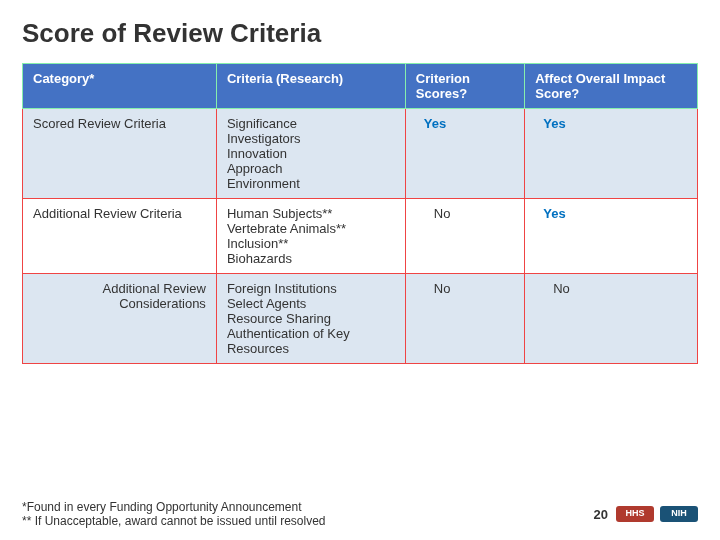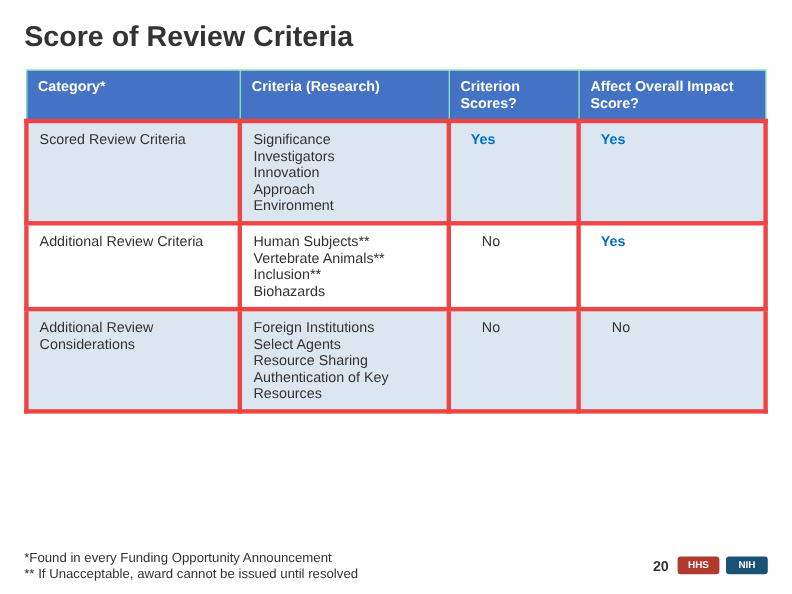--- a/index.html
+++ b/index.html
@@ -45,21 +45,21 @@
       vertical-align: top;
     }
     tbody tr:nth-child(odd) {
       background-color: #dce6f1;
     }
     tbody tr:nth-child(even) {
       background-color: #ffffff;
     }
     tbody td {
       padding: 7px 10px;
-      border: 4px solid #ef4444;
+      border: 1px solid #ef4444;
       vertical-align: top;
       color: #333333;
     }
     .yes-text {
       color: #0070c0;
       font-weight: bold;
       padding-left: 18px;
     }
     .no-text {
       color: #333333;
@@ -133,21 +133,21 @@
             <td class="yes-text">Yes</td>
             <td class="yes-text">Yes</td>
           </tr>
           <tr>
             <td style="font-weight: normal;">Additional Review Criteria</td>
             <td>Human Subjects**<br>Vertebrate Animals**<br>Inclusion**<br>Biohazards</td>
             <td class="no-text">No</td>
             <td class="yes-text">Yes</td>
           </tr>
           <tr>
-            <td style="font-weight: normal;">Additional Review Considerations</td>
+            <td style="font-weight: normal; text-align: right;">Additional Review Considerations</td>
             <td>Foreign Institutions<br>Select Agents<br>Resource Sharing<br>Authentication of Key Resources</td>
             <td class="no-text">No</td>
             <td class="no-text">No</td>
           </tr>
         </tbody>
     </table>
   </div>
 
   <div class="footer-area">
     <div class="footer-text">

